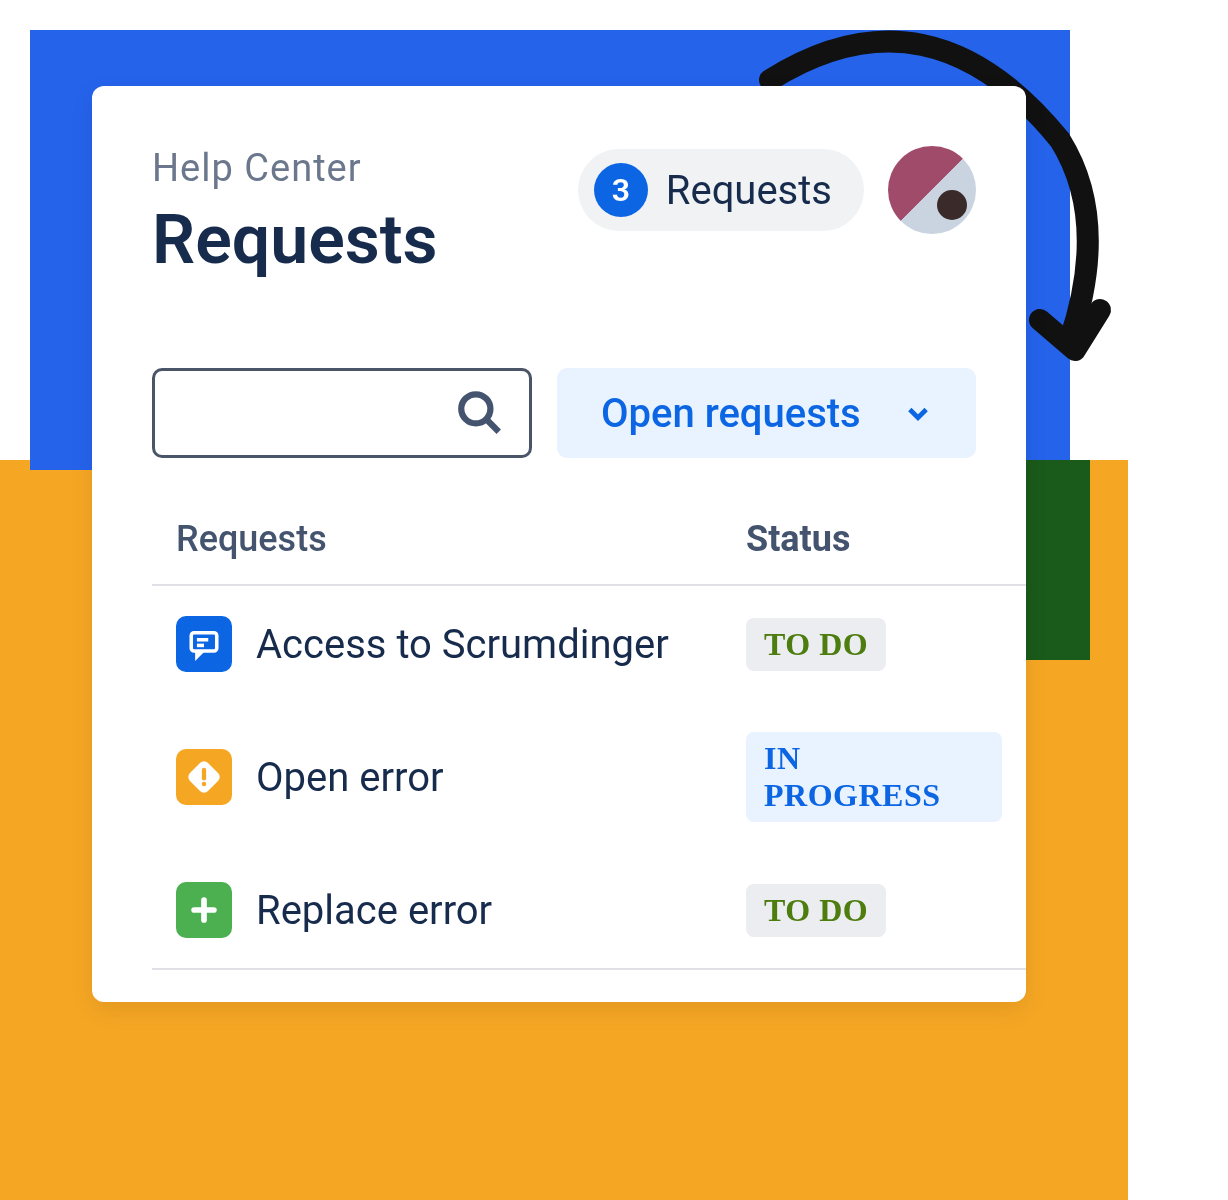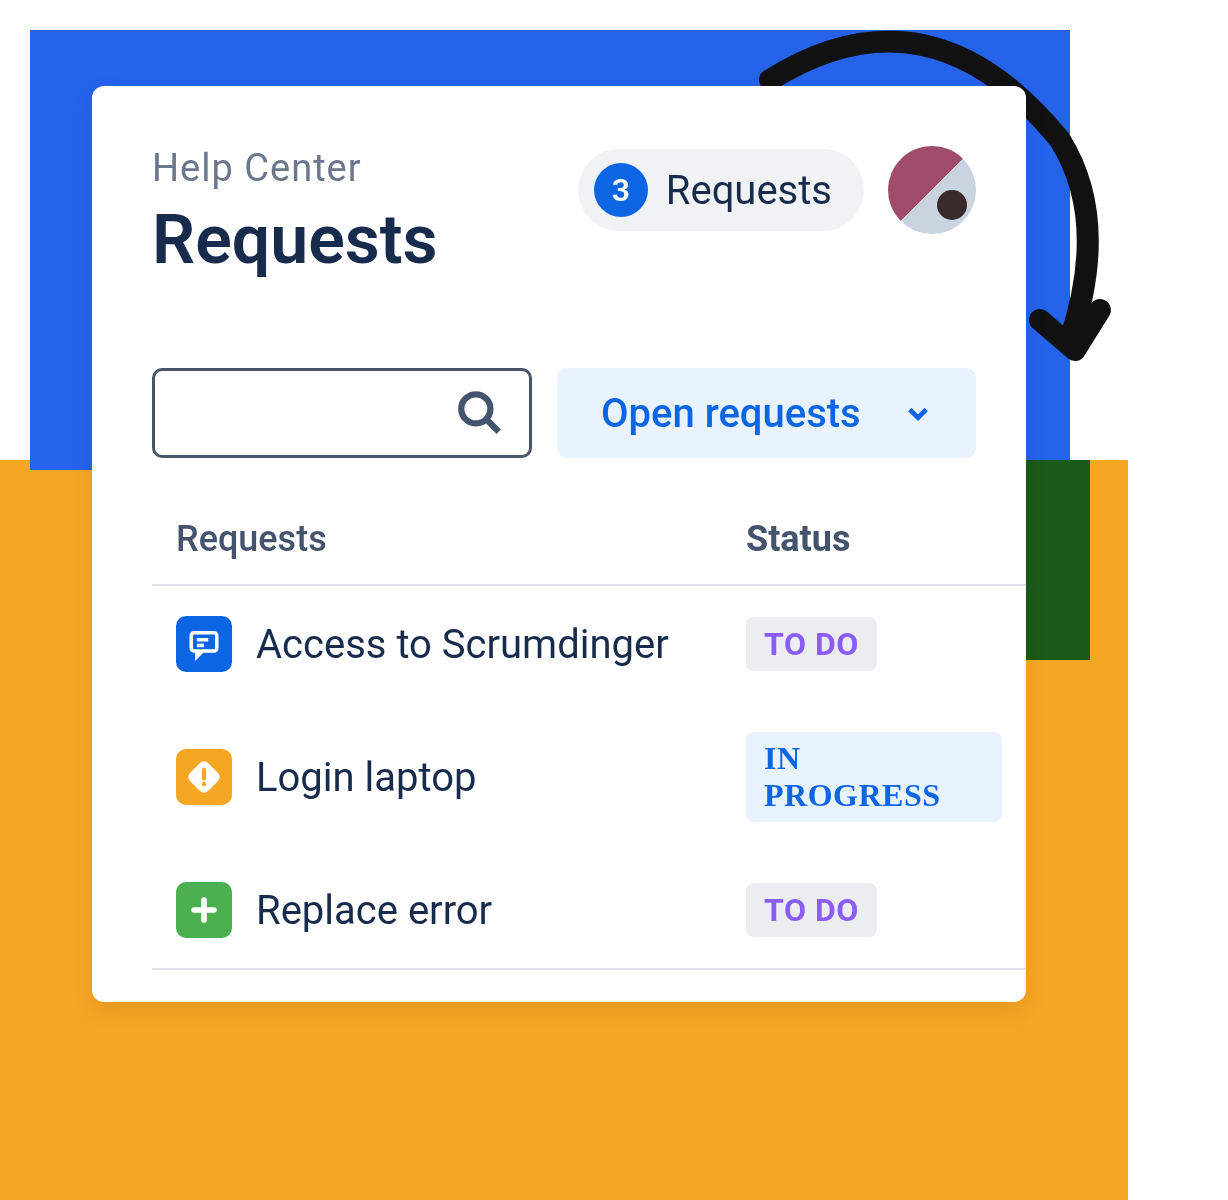--- a/index.html
+++ b/index.html
@@ -204,21 +204,22 @@
     .status-badge {
       display: inline-block;
       padding: 8px 18px;
       border-radius: 8px;
       font-size: 32px;
       font-weight: 700;
       letter-spacing: 0.5px;
     }
     .status-todo {
       background: #ECEDF0;
-      color: #8b5cf6;
+      color: #4d7c0f;
+      font-family: Liberation Serif, serif;
     }
     .status-progress {
       background: #E9F2FF;
       color: #0C66E4;
       font-family: Liberation Serif, serif;
     }
   </style>
 </head>
 <body>
 
@@ -288,21 +289,21 @@
 
       <div class="row">
         <div class="cell-summary">
           <div class="req-icon icon-orange">
             <svg viewBox="0 0 24 24">
               <rect x="3" y="3" width="18" height="18" rx="4" transform="rotate(45 12 12)" fill="#fff"></rect>
               <line x1="12" y1="7" x2="12" y2="13" stroke="#F5A623" stroke-width="3" stroke-linecap="round"></line>
               <circle cx="12" cy="17" r="1.6" fill="#F5A623"></circle>
             </svg>
           </div>
-          <span class="summary-text">Login laptop</span>
+          <span class="summary-text">Open error</span>
         </div>
         <div class="cell-status">
           <span class="status-badge status-progress">IN PROGRESS</span>
         </div>
       </div>
 
       <div class="row">
         <div class="cell-summary">
           <div class="req-icon icon-green">
             <svg viewBox="0 0 24 24" stroke="#fff" stroke-width="4" stroke-linecap="round">

